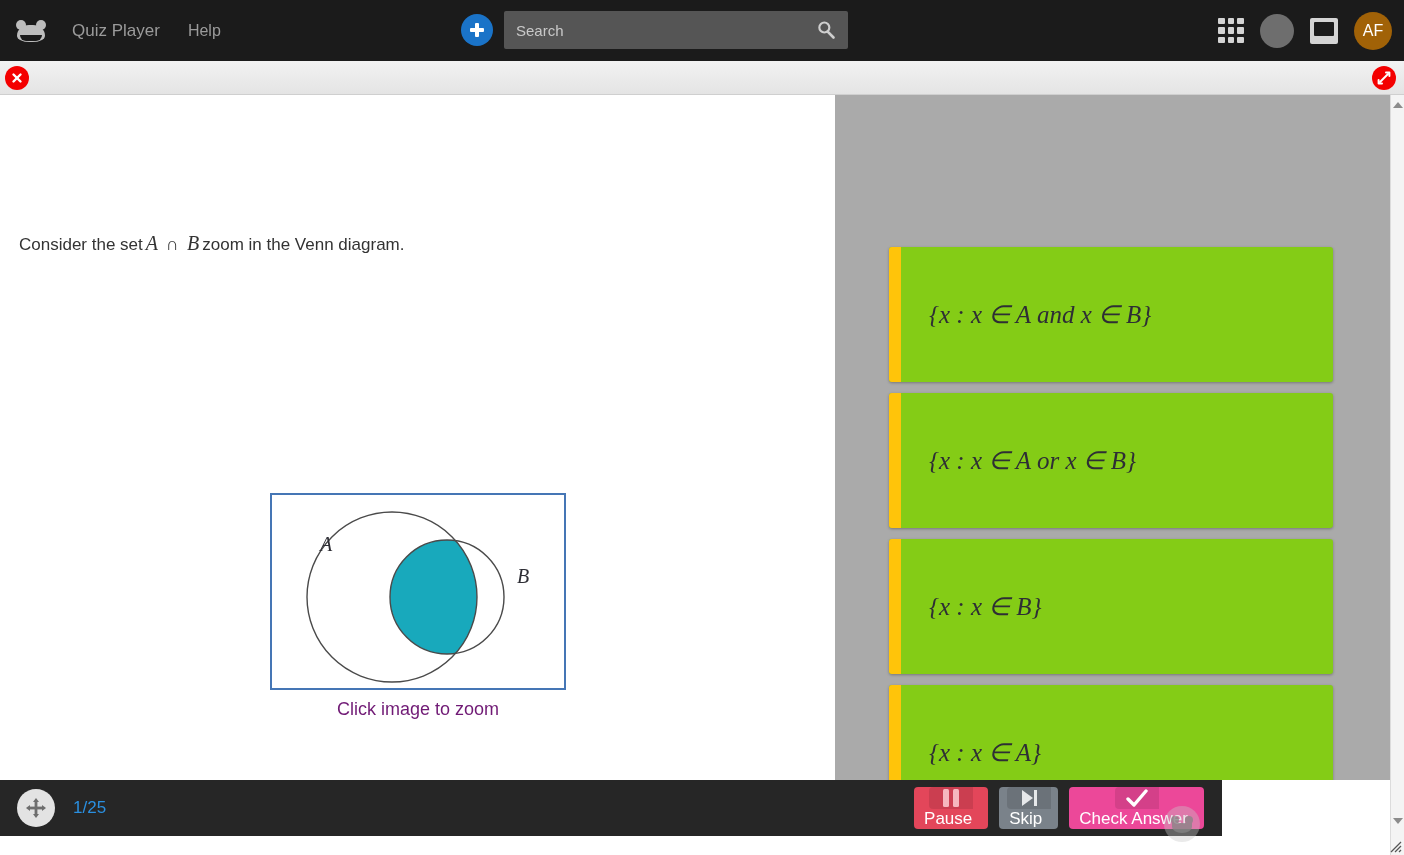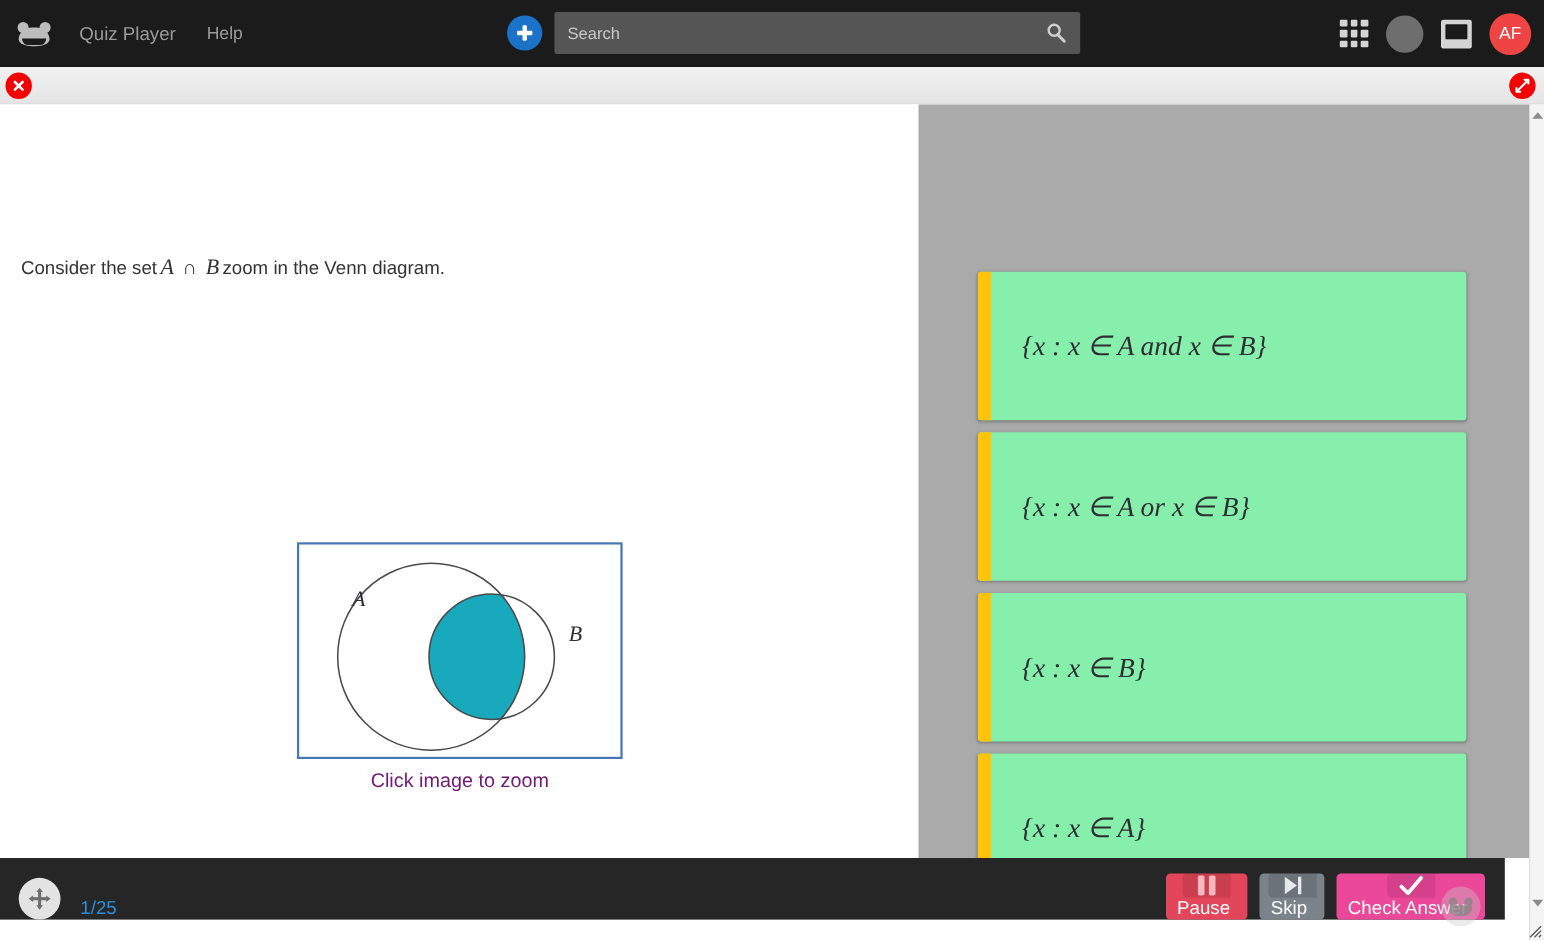--- a/index.html
+++ b/index.html
@@ -47,21 +47,21 @@
   .plus-btn {
     width: 32px; height: 32px; border-radius: 50%;
     background: #1a73c8; position: relative; cursor: pointer; flex: none;
   }
   .plus-btn::before, .plus-btn::after {
     content: ""; position: absolute; background: #fff; border-radius: 1px;
   }
   .plus-btn::before { left: 9px; top: 14px; width: 14px; height: 4px; }
   .plus-btn::after  { left: 14px; top: 9px; width: 4px; height: 14px; }
   .search-box {
-    width: 478px; height: 38px; background: #555555;
+    width: 344px; height: 38px; background: #555555;
     margin-left: 11px; border-radius: 2px;
     display: flex; align-items: center; position: relative; cursor: text;
   }
   .search-text { color: #c9c9c9; font-size: 15px; margin-left: 12px; }
   .search-icon {
     position: absolute; right: 12px; top: 9px; width: 20px; height: 20px;
   }
 
   .topbar-right {
     position: absolute; right: 12px; top: 0; height: 61px;
@@ -83,21 +83,21 @@
   }
   .inbox-icon::after {
     content: ""; position: absolute; left: 4px; top: 4px;
     width: 20px; height: 14px; background: #1b1b1b; border-radius: 1px;
   }
   .inbox-icon::before {
     content: ""; position: absolute; left: 4px; bottom: 4px;
     width: 20px; height: 4px; background: #d4d4d4; z-index: 2;
   }
   .user-avatar {
-    width: 38px; height: 38px; border-radius: 50%; background: #ef4444;
+    width: 38px; height: 38px; border-radius: 50%; background: #a16207;
     color: #ffffff; font-size: 16px; cursor: pointer;
     display: flex; align-items: center; justify-content: center;
   }
 
   
   .subbar {
     position: absolute; left: 0; top: 61px; width: 1404px; height: 34px;
     background: linear-gradient(#f2f2f2, #e4e4e4);
     border-bottom: 1px solid #cfcfcf;
   }
@@ -138,37 +138,37 @@
     font-size: 18px; color: #701a75; cursor: pointer;
   }
 
   
   .right-pane {
     position: absolute; left: 835px; top: 0; width: 555px; height: 685px;
     background: #aaaaaa; overflow: hidden;
   }
   .answer-card {
     position: absolute; left: 54px; width: 444px; height: 135px;
-    background: #86efac; border-radius: 3px; cursor: pointer;
+    background: #84cc16; border-radius: 3px; cursor: pointer;
     box-shadow: 0 1px 3px rgba(0,0,0,0.30);
     display: flex; align-items: center;
   }
   .answer-bar {
     width: 12px; height: 100%; background: #ffc40a;
     border-radius: 3px 0 0 3px; flex: none;
   }
   .answer-text {
     font-family: "Liberation Serif", serif; font-style: italic;
     font-size: 25px; color: #2e2e35; margin-left: 28px; white-space: nowrap;
   }
 
   
   .bottombar {
-    position: absolute; left: 0; top: 780px; width: 1368px; height: 56px;
-    background: #262626; display: flex; align-items: flex-end;
+    position: absolute; left: 0; top: 780px; width: 1222px; height: 56px;
+    background: #262626; display: flex; align-items: center;
   }
   .move-handle {
     width: 38px; height: 38px; border-radius: 50%; background: #e3e3e3;
     margin-left: 17px; cursor: move; position: relative; flex: none;
   }
   .progress-label {
     color: #2a8fe0; font-size: 17px; margin-left: 18px;
   }
   .btn-group {
     position: absolute; right: 18px; display: flex; align-items: center; gap: 11px;

